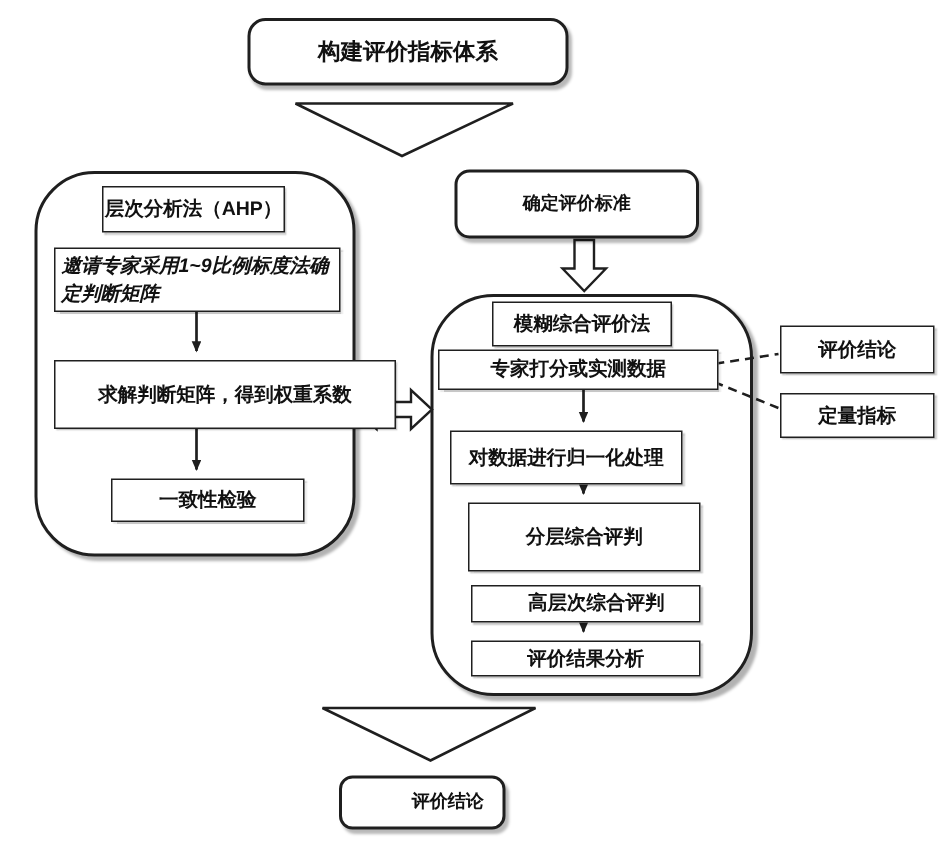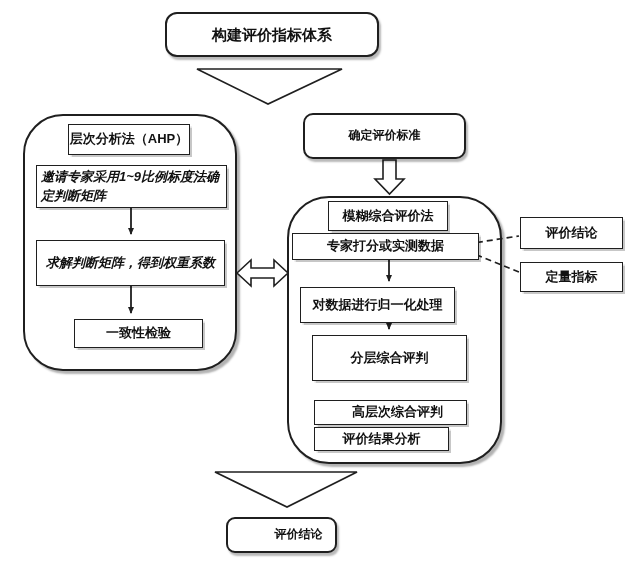--- a/index.html
+++ b/index.html
@@ -58,35 +58,35 @@
 
   <path d="M215,472 L357,472 L287,507 Z" fill="#ffffff" stroke="#1f1f1f" stroke-width="1.7"></path>
 </svg>
 
 <div class="node rounded fs15" style="left:165px;top:12px;width:214px;height:45px;">构建评价指标体系</div>
 
 <div class="node rect fs13 subtle-shadow" style="left:68px;top:124px;width:122px;height:31px;">层次分析法（AHP）</div>
 
 <div class="node rect fs13 subtle-shadow" style="left:36px;top:165px;width:191px;height:43px;padding:12px 4px;font-style:italic;">邀请专家采用1~9比例标度法确定判断矩阵</div>
 
-<div class="node rect fs13 subtle-shadow" style="left:36px;top:240px;width:189px;height:46px;padding:1px 8px;font-style:italic;">求解判断矩阵，得到权重系数</div>
+<div class="node rect fs13 subtle-shadow" style="left:36px;top:240px;width:228px;height:46px;padding:1px 8px;">求解判断矩阵，得到权重系数</div>
 
 <div class="node rect fs13 subtle-shadow" style="left:74px;top:319px;width:129px;height:29px;">一致性检验</div>
 
 <div class="node rounded fs14" style="left:303px;top:113px;width:163px;height:46px;border-radius:10px;">确定评价标准</div>
 
 <div class="node rect fs13 subtle-shadow" style="left:328px;top:201px;width:120px;height:30px;">模糊综合评价法</div>
 
 <div class="node rect fs13 subtle-shadow" style="left:292px;top:233px;width:187px;height:27px;">专家打分或实测数据</div>
 
 <div class="node rect fs13 subtle-shadow" style="left:300px;top:287px;width:155px;height:36px;">对数据进行归一化处理</div>
 
 <div class="node rect fs13 subtle-shadow" style="left:312px;top:335px;width:155px;height:46px;">分层综合评判</div>
 
-<div class="node rect fs13 subtle-shadow" style="left:314px;top:400px;width:153px;height:25px;padding-left:14px;">高层次综合评判</div>
+<div class="node rect fs13 subtle-shadow" style="left:314px;top:390px;width:153px;height:25px;padding-left:14px;">高层次综合评判</div>
 
-<div class="node rect fs13 subtle-shadow" style="left:314px;top:427px;width:135px;height:24px;">评价结果分析</div>
+<div class="node rect fs13 subtle-shadow" style="left:314px;top:427px;width:153px;height:24px;">评价结果分析</div>
 
 <div class="node rect fs13 subtle-shadow" style="left:520px;top:217px;width:103px;height:32px;">评价结论</div>
 
 <div class="node rect fs13 subtle-shadow" style="left:520px;top:262px;width:103px;height:30px;">定量指标</div>
 
 <div class="node rounded fs14" style="left:226px;top:517px;width:111px;height:36px;border-radius:9px;padding-left:34px;">评价结论</div>
 
 </body></html>

